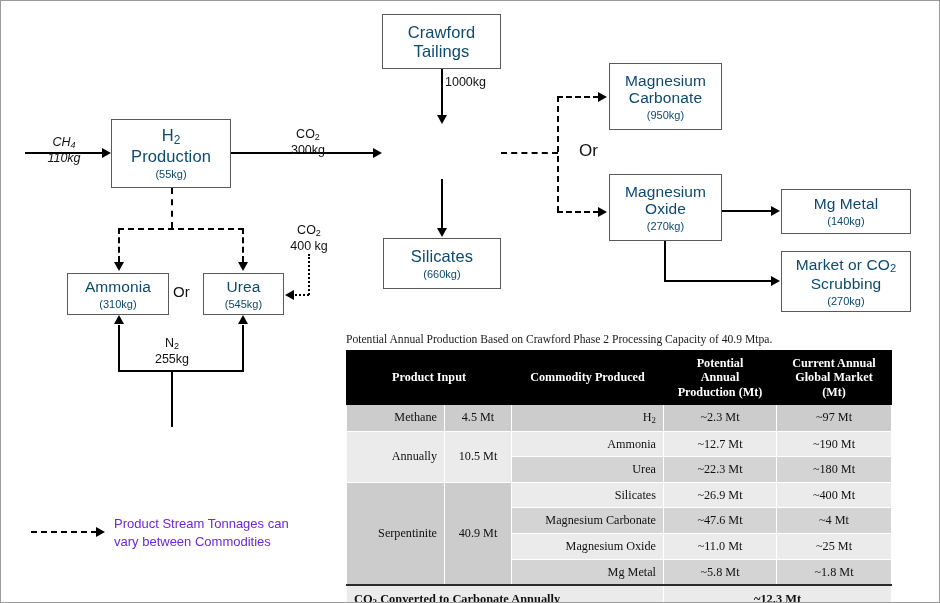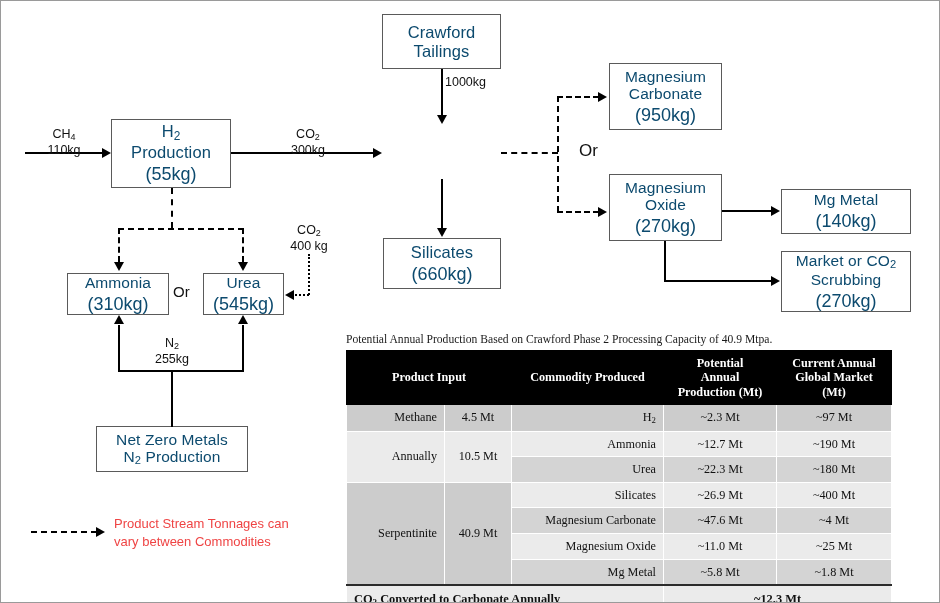--- a/index.html
+++ b/index.html
@@ -6,21 +6,21 @@
   body{font-family:"Liberation Sans","DejaVu Sans",sans-serif;}
   #page{position:relative;width:940px;height:603px;background:#ffffff;
         border:1px solid #9a9a9a;box-sizing:border-box;overflow:hidden;}
 
   
   .box{position:absolute;box-sizing:border-box;border:1.4px solid #5a5a5a;
        background:#fff;display:flex;flex-direction:column;align-items:center;
        justify-content:center;text-align:center;color:#0c4a6e;line-height:1.14;}
   .box .ttl{font-size:16.5px;letter-spacing:.1px;}
   .box .ttl.small{font-size:15.5px;}
-  .box .qty{font-size:18px;margin-top:2px;}
+  .box .qty{font-size:11px;margin-top:2px;}
   .sub{font-size:.72em;vertical-align:-0.22em;}
 
   
   .ln{position:absolute;background:#000;}
   .h{height:2px;}
   .v{width:2px;}
   .dh{position:absolute;height:0;border-top:2px dashed #000;}
   .dv{position:absolute;width:0;border-left:2px dashed #000;}
   .doth{position:absolute;height:0;border-top:2px dotted #000;}
   .dotv{position:absolute;width:0;border-left:2px dotted #000;}
@@ -32,21 +32,21 @@
          border-right:9px solid #000;}
   .arr-d{border-left:5.5px solid transparent;border-right:5.5px solid transparent;
          border-top:9px solid #000;}
   .arr-u{border-left:5.5px solid transparent;border-right:5.5px solid transparent;
          border-bottom:9px solid #000;}
 
   
   .elabel{position:absolute;text-align:center;color:#111;font-size:12.5px;
           line-height:1.2;white-space:nowrap;}
   .orlabel{position:absolute;font-size:17px;color:#111;}
-  .legend-txt{position:absolute;font-size:13px;color:#ef4444;line-height:1.35;width:215px;}
+  .legend-txt{position:absolute;font-size:13px;color:#6d28d9;line-height:1.35;width:215px;}
 
   
   #tbl-wrap{position:absolute;left:345px;top:332px;width:545px;font-family:Liberation Serif, serif;}
   .tcap{font-size:11.6px;color:#1a1a1a;margin-bottom:3px;line-height:1.2;}
   table{border-collapse:collapse;width:545px;table-layout:fixed;
         font-size:12.2px;color:#111;}
   thead th{background:#000;color:#fff;font-weight:bold;font-size:12.2px;
            padding:5px 6px;border:1px solid #000;line-height:1.18;text-align:center;}
   tbody td{padding:5px 7px;border:1px solid #ffffff;line-height:1.2;}
   .c-dark{background:#cccccc;}
@@ -105,24 +105,20 @@
   <div class="box" style="left:66px;top:272px;width:102px;height:42px;">
     <div class="ttl small">Ammonia</div>
     <div class="qty">(310kg)</div>
   </div>
 
   <div class="box" style="left:202px;top:272px;width:81px;height:42px;">
     <div class="ttl small">Urea</div>
     <div class="qty">(545kg)</div>
   </div>
 
-  <div class="box" style="left:95px;top:425px;width:152px;height:46px;">
-    <div class="ttl small">Net Zero Metals</div>
-    <div class="ttl small"><span>N</span><span class="sub">2</span><span> Production</span></div>
-  </div>
 
   <div class="ln h" style="left:24px;top:151px;width:78px;"></div>
   <div class="arr arr-r" style="left:101px;top:146.5px;"></div>
 
   <div class="ln h" style="left:230px;top:151px;width:143px;"></div>
   <div class="arr arr-r" style="left:372px;top:146.5px;"></div>
 
   <div class="ln v" style="left:440px;top:68px;width:2px;height:48px;"></div>
   <div class="arr arr-d" style="left:435.5px;top:114px;"></div>
 
@@ -161,21 +157,21 @@
   <div class="doth" style="left:294px;top:293px;width:14px;"></div>
   <div class="arr arr-l" style="left:284px;top:288.5px;"></div>
 
   <div class="dh" style="left:30px;top:530px;width:66px;"></div>
   <div class="arr arr-r" style="left:95px;top:525.5px;"></div>
   <div class="legend-txt" style="left:113px;top:514px;">
     <div>Product Stream Tonnages can</div>
     <div>vary between Commodities</div>
   </div>
 
-  <div class="elabel" style="left:28px;top:126px;width:70px;">
+  <div class="elabel" style="left:28px;top:134px;width:70px;font-style:italic;">
     <div><span>CH</span><span class="sub">4</span></div>
     <div>110kg</div>
   </div>
 
   <div class="elabel" style="left:272px;top:126px;width:70px;">
     <div><span>CO</span><span class="sub">2</span></div>
     <div>300kg</div>
   </div>
 
   <div class="elabel" style="left:444px;top:74px;">

